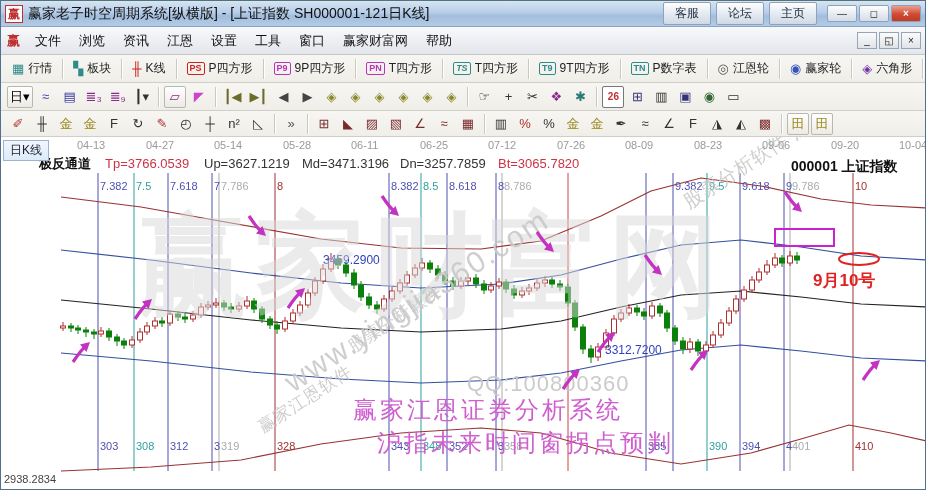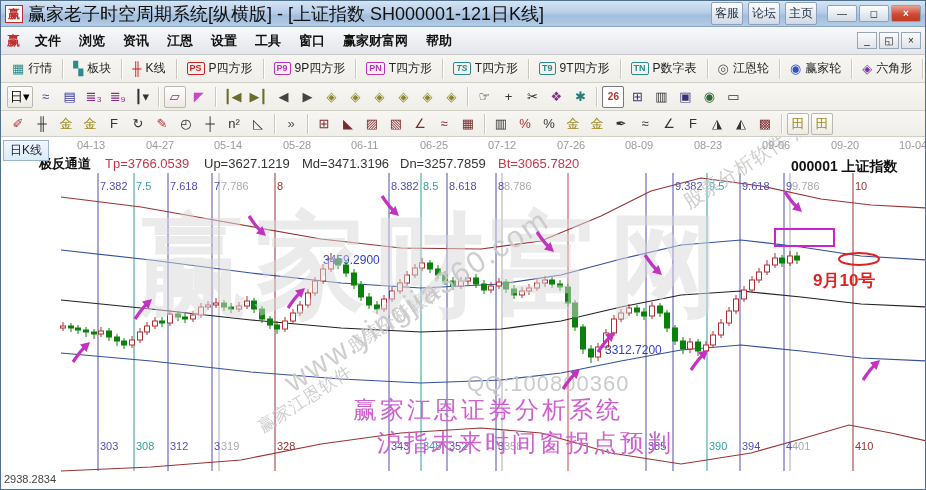--- a/index.html
+++ b/index.html
@@ -12,38 +12,38 @@
   
   .titlebar{
     height:26px;display:flex;align-items:center;padding:0 4px;
     background:linear-gradient(#dcead9 0%,#cfe0f2 8%,#b8cfe9 45%,#a2bedd 60%,#b3cbe5 100%);
     border-bottom:1px solid #89a5c2;
   }
   .title-logo{
     width:18px;height:18px;background:#fdfdfd;border:1px solid #c03030;
     color:#c03030;font-weight:bold;font-size:12px;line-height:16px;text-align:center;margin-right:5px;flex:0 0 auto;
   }
-  .title-text{font-size:18px;color:#101010;white-space:nowrap;flex:1 1 auto;}
+  .title-text{font-size:14px;color:#101010;white-space:nowrap;flex:1 1 auto;}
   .tb-btn{
-    margin-left:5px;font-size:12px;padding:2px 3px;color:#1a2a3a;cursor:default;
+    margin-left:5px;font-size:12px;padding:2px 11px;color:#1a2a3a;cursor:default;
     background:linear-gradient(#fefefe,#e8edf4 45%,#cfd9e6);border:1px solid #8fa2ba;border-radius:2px;white-space:nowrap;
   }
   .win-ctrls{display:flex;margin-left:10px;gap:2px;}
   .win-btn{
     width:30px;height:17px;font-size:10px;line-height:15px;text-align:center;color:#333;
     background:linear-gradient(#fdfdfd,#d4dce8);border:1px solid #8fa2ba;border-radius:2px;
   }
   .win-btn.close{background:linear-gradient(#eb9f8e,#cf4a33 55%,#c23a24);color:#fff;font-weight:bold;}
   
   .menubar{
     height:28px;display:flex;align-items:center;padding:0 4px;
     background:linear-gradient(#f8f9fb,#ebedf1 60%,#e3e6eb);border-bottom:1px solid #c6c6c6;
   }
   .menu-logo{color:#c03030;font-weight:bold;font-size:13px;margin:0 6px 0 2px;}
-  .menu-item{font-size:13px;color:#111;padding:4px 9px;cursor:default;font-weight:bold;}
+  .menu-item{font-size:13px;color:#111;padding:4px 9px;cursor:default;}
   .mdi-ctrls{margin-left:auto;display:flex;gap:2px;}
   .mdi-btn{
     width:20px;height:17px;font-size:10px;line-height:15px;text-align:center;color:#222;
     background:linear-gradient(#fbfbfb,#dfe3e9);border:1px solid #98a5b5;
   }
   
   .toolbar{
     display:flex;align-items:center;padding:0 5px;background:linear-gradient(#f7f6f2,#efeee9);
     border-bottom:1px solid #cfcec7;height:28px;white-space:nowrap;
   }

